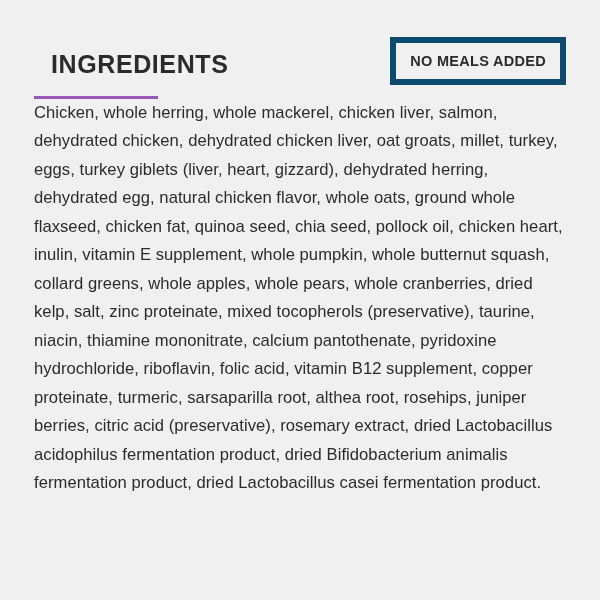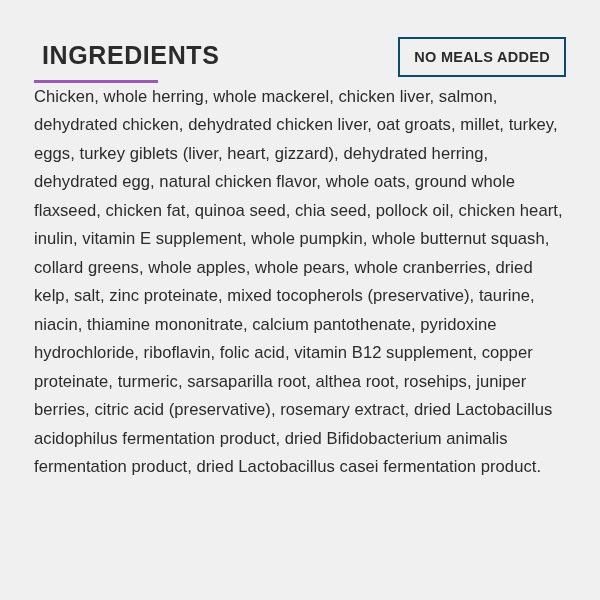--- a/index.html
+++ b/index.html
@@ -28,32 +28,32 @@
   }
   .title-block {
     flex: 0 0 auto;
   }
   .title {
     font-size: 25px;
     font-weight: bold;
     letter-spacing: 0.6px;
     color: #2b2b2b;
     line-height: 1.1;
-    margin: 8px;
+    margin: 17px;
     text-transform: uppercase;
   }
   .title-rule {
     width: 124px;
     height: 3px;
     background: #9b59b6;
     margin-top: 10px;
   }
   .badge {
     margin-top: 3px;
-    border: 2px solid #0c4a6e;
+    border: 6px solid #0c4a6e;
     color: #2b2b2b;
     font-size: 14.5px;
     font-weight: bold;
     letter-spacing: 0.3px;
     padding: 11px 14px 10px 14px;
     background: transparent;
     white-space: nowrap;
     text-transform: uppercase;
     line-height: 1;
   }

